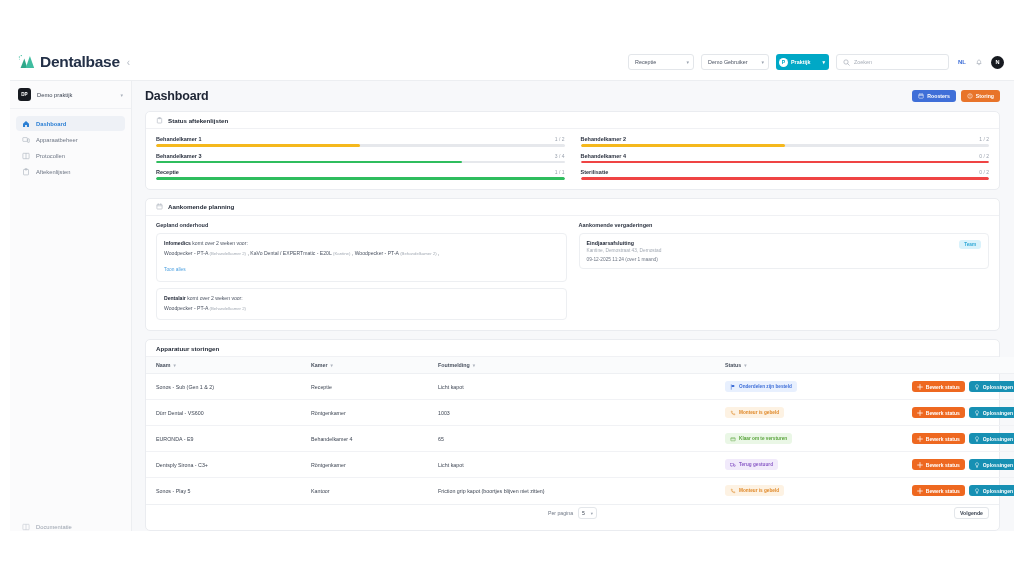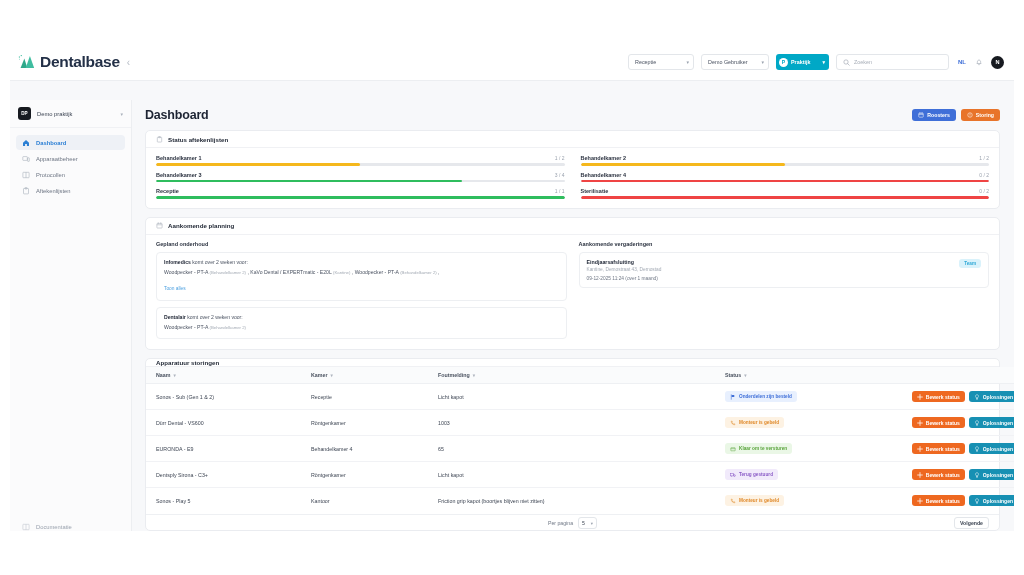--- a/index.html
+++ b/index.html
@@ -98,21 +98,21 @@
   }
   .tb-bell { margin-right: 8px; cursor: pointer; }
   .tb-avatar {
     width: 13px; height: 13px; border-radius: 50%;
     background: #171a20; color: #fff;
     font-size: 5.6px; font-weight: bold;
     display: flex; align-items: center; justify-content: center;
     cursor: pointer;
   }
   
-  .appbody { flex: 1 1 auto; display: flex; min-height: 0; margin-top: 19px; }
+  .appbody { flex: 1 1 auto; display: flex; min-height: 0; }
   
   .sidebar {
     width: 122px; flex: 0 0 122px;
     background: #fbfbfc;
     border-right: 1px solid #eceef1;
     display: flex; flex-direction: column;
     position: relative;
   }
   .practice-sel {
     height: 28px;

